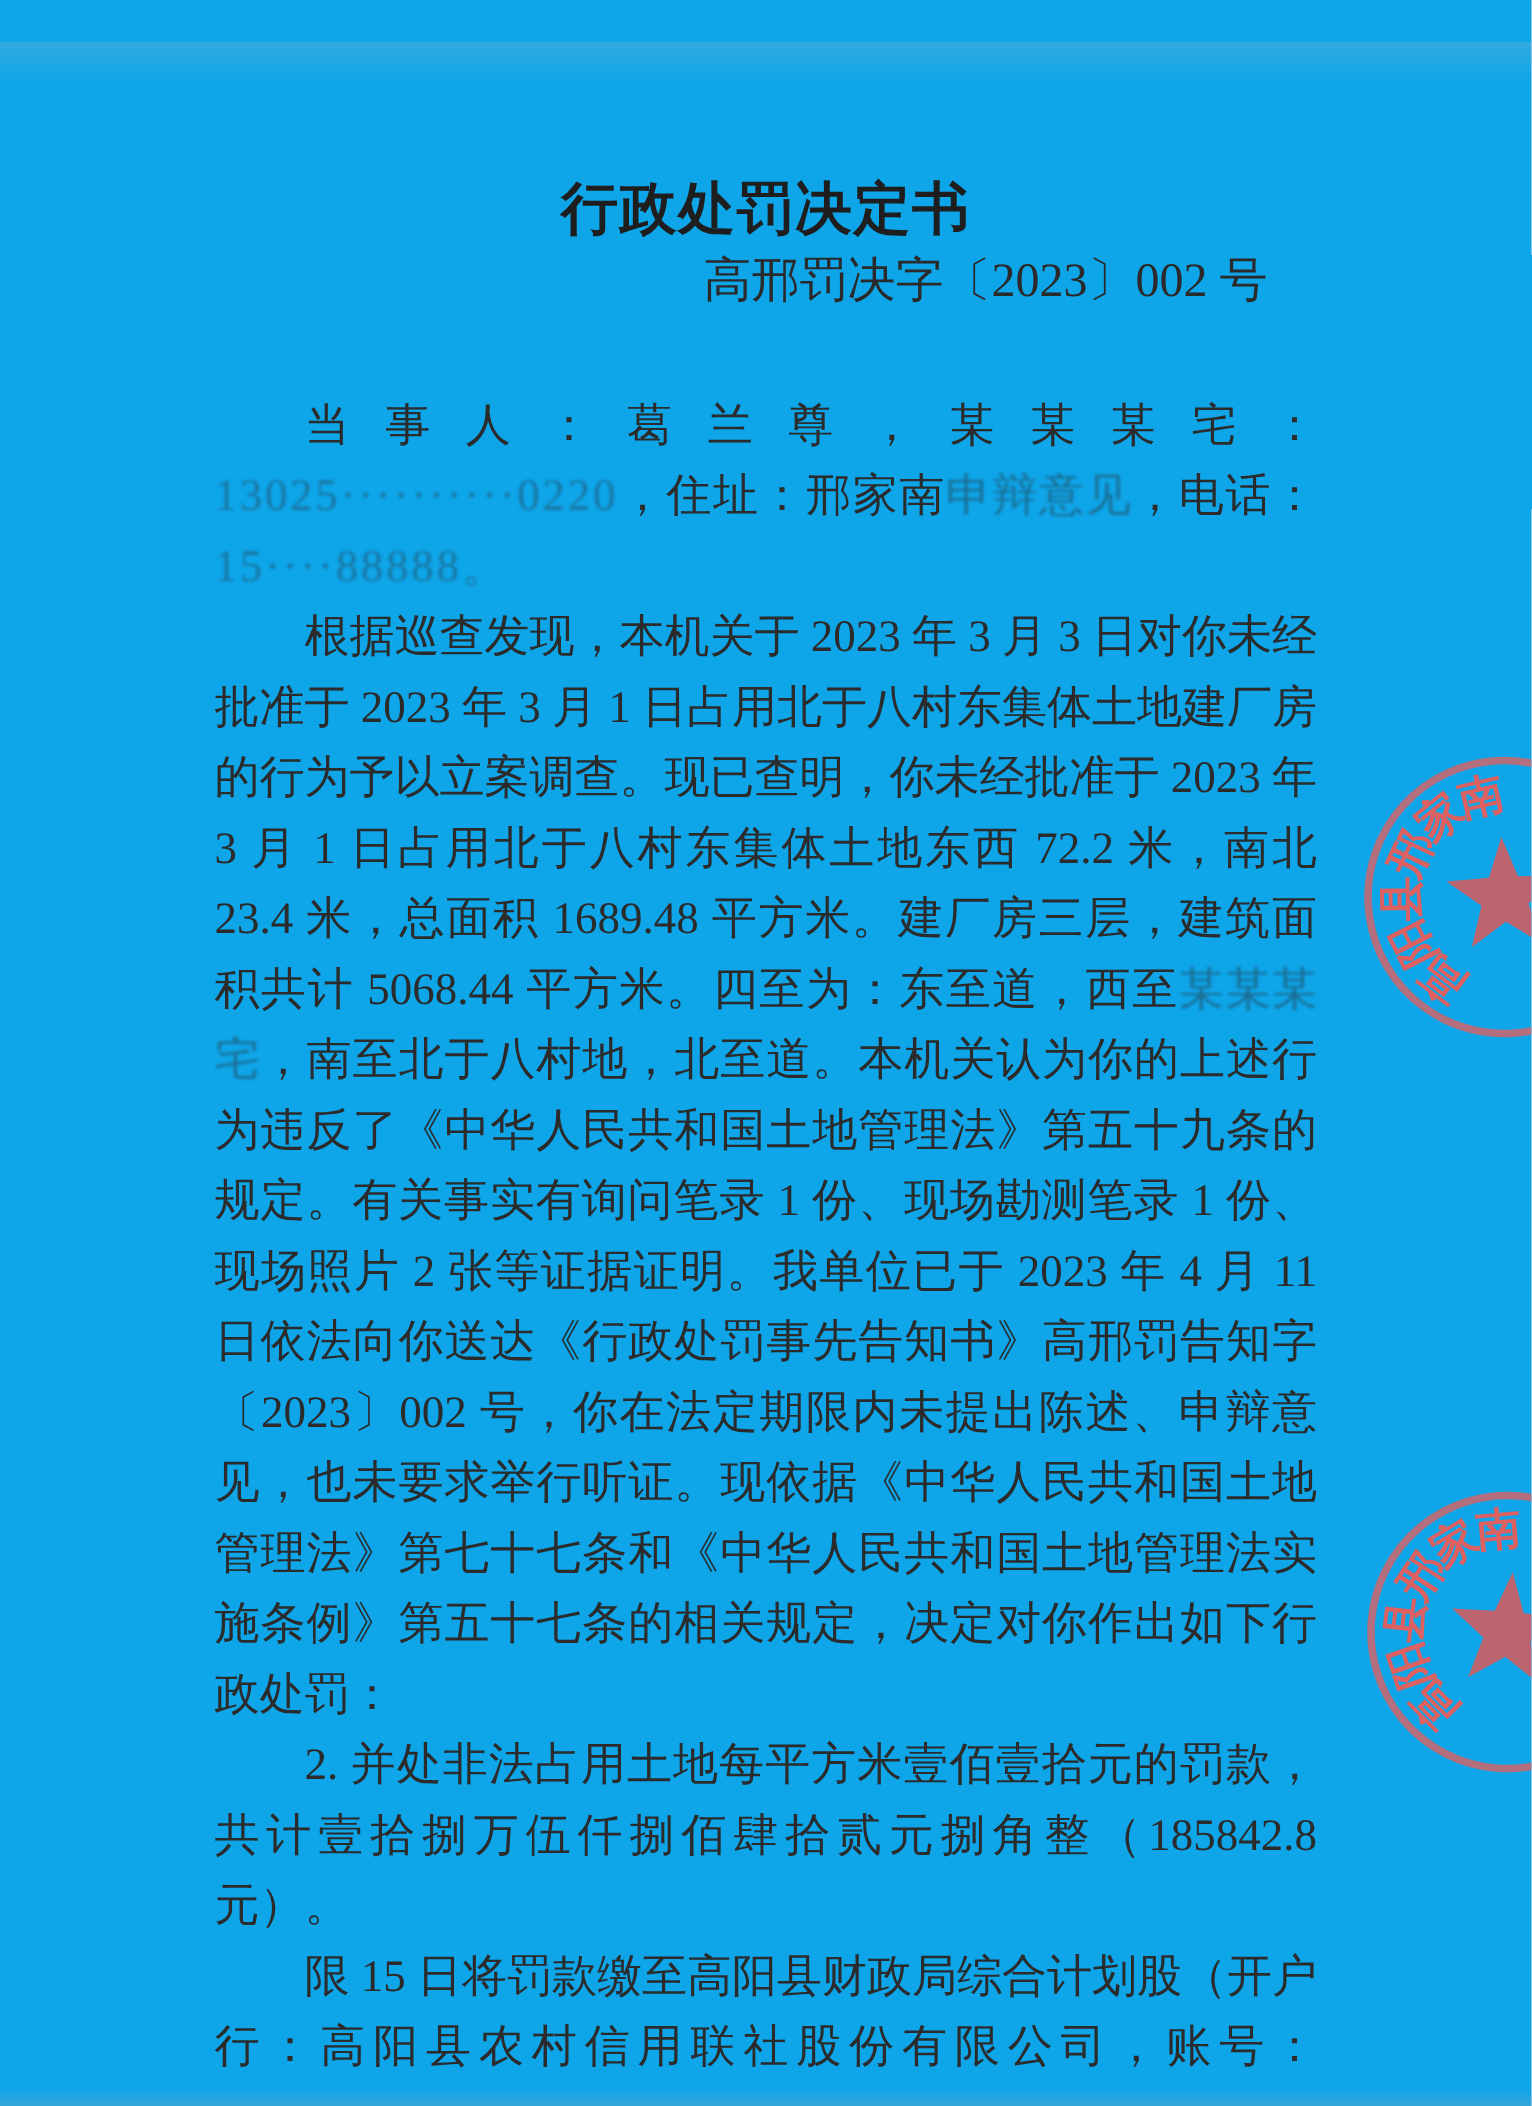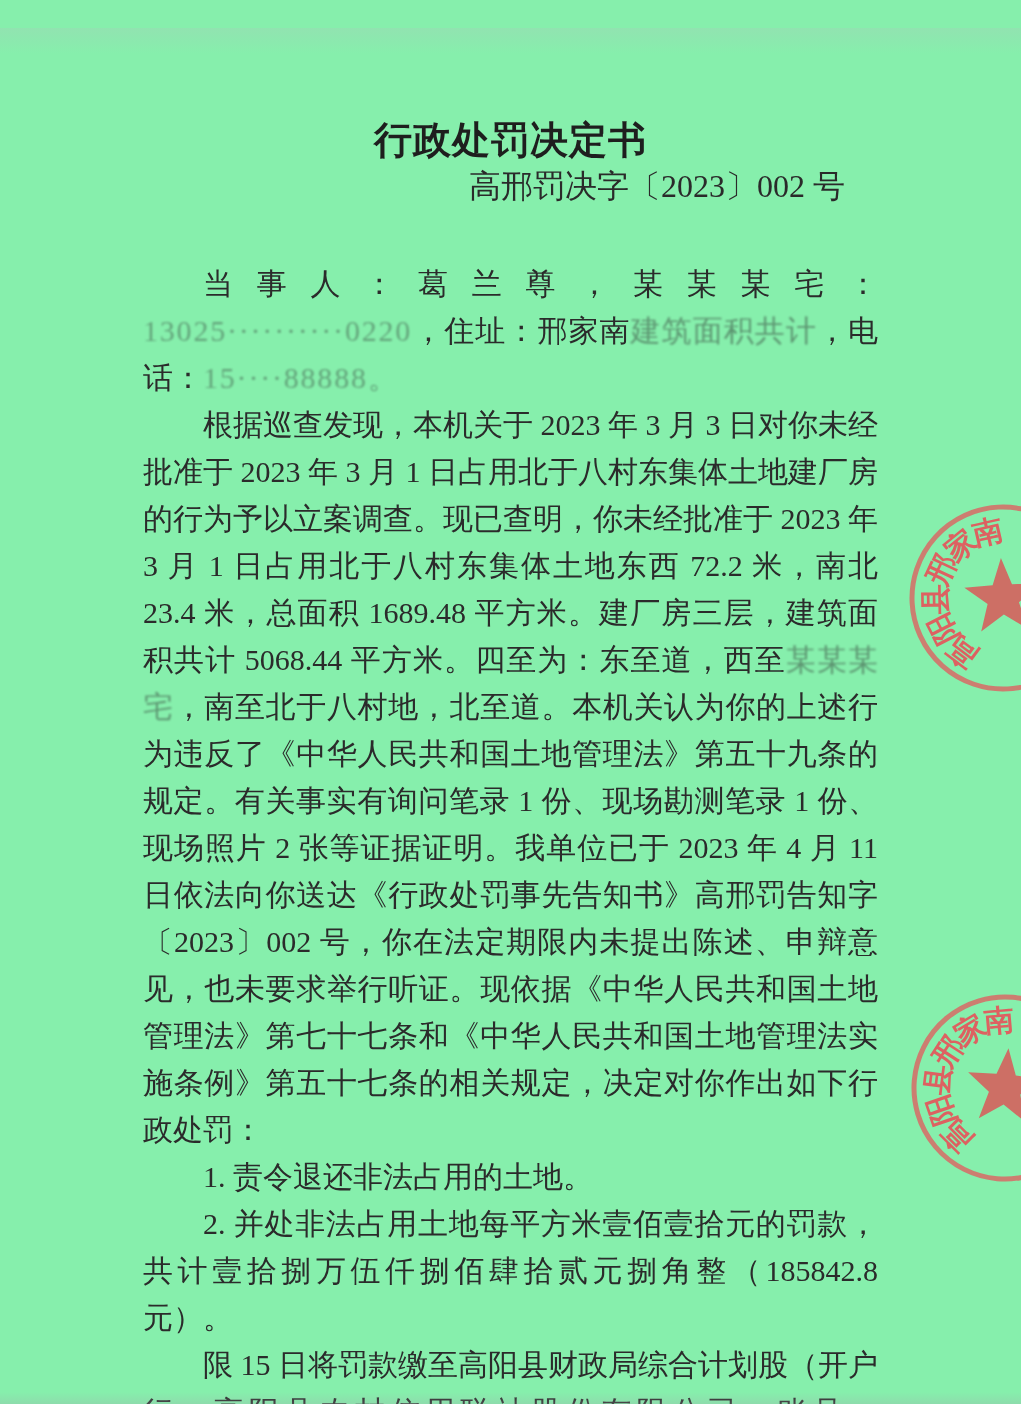--- a/index.html
+++ b/index.html
@@ -5,21 +5,21 @@
   html, body {
     margin: 0;
     padding: 0;
     background: #e8e8e8;
   }
   .page {
     position: relative;
     width: 1021px;
     height: 1404px;
     margin: 0 auto;
-    background: #86efac;
+    background: #0ea5e9;
     overflow: hidden;
     font-family: "Liberation Serif", "DejaVu Serif", serif;
     color: #262626;
   }
   
   .scan-band-top {
     position: absolute;
     left: 0; top: 28px;
     width: 100%; height: 26px;
     background: linear-gradient(to bottom, rgba(185,185,192,0.22), rgba(255,255,255,0));
@@ -100,25 +100,24 @@
   <div class="scan-band-top"></div>
 
   <div class="content">
 
     <h1 class="doc-title">行政处罚决定书</h1>
 
     <div class="doc-number">高邢罚决字〔2023〕002 号</div>
 
     <div class="body-text">
 
-      <p><span>当事人：葛兰尊，某某某宅：</span><span class="redacted redacted-num">13025··········0220</span><span>，住址：邢家南</span><span class="redacted-cjk">建筑面积共计</span><span>，电话：</span><span class="redacted redacted-num">15····88888。</span></p>
+      <p><span>当事人：葛兰尊，某某某宅：</span><span class="redacted redacted-num">13025··········0220</span><span>，住址：邢家南</span><span class="redacted-cjk">申辩意见</span><span>，电话：</span><span class="redacted redacted-num">15····88888。</span></p>
 
       <p><span>根据巡查发现，本机关于 2023 年 3 月 3 日对你未经批准于 2023 年 3 月 1 日占用北于八村东集体土地建厂房的行为予以立案调查。现已查明，你未经批准于 2023 年 3 月 1 日占用北于八村东集体土地东西 72.2 米，南北 23.4 米，总面积 1689.48 平方米。建厂房三层，建筑面积共计 5068.44 平方米。四至为：东至道，西至</span><span class="redacted-cjk">某某某宅</span><span>，南至北于八村地，北至道。本机关认为你的上述行为违反了《中华人民共和国土地管理法》第五十九条的规定。有关事实有询问笔录 1 份、现场勘测笔录 1 份、现场照片 2 张等证据证明。我单位已于 2023 年 4 月 11 日依法向你送达《行政处罚事先告知书》高邢罚告知字〔2023〕002 号，你在法定期限内未提出陈述、申辩意见，也未要求举行听证。现依据《中华人民共和国土地管理法》第七十七条和《中华人民共和国土地管理法实施条例》第五十七条的相关规定，决定对你作出如下行政处罚：</span></p>
 
-      <p>1. 责令退还非法占用的土地。</p>
 
       <p>2. 并处非法占用土地每平方米壹佰壹拾元的罚款，共计壹拾捌万伍仟捌佰肆拾贰元捌角整（185842.8 元）。</p>
 
       <p class="stretch-last">限 15 日将罚款缴至高阳县财政局综合计划股（开户行：高阳县农村信用联社股份有限公司，账号：</p>
 
     </div>
   </div>
 
   <svg class="seal seal-1" viewBox="0 0 200 200" width="200" height="200">
     <circle cx="100" cy="100" r="91" fill="none" stroke="#dd6161" stroke-width="5" opacity="0.8"></circle>

